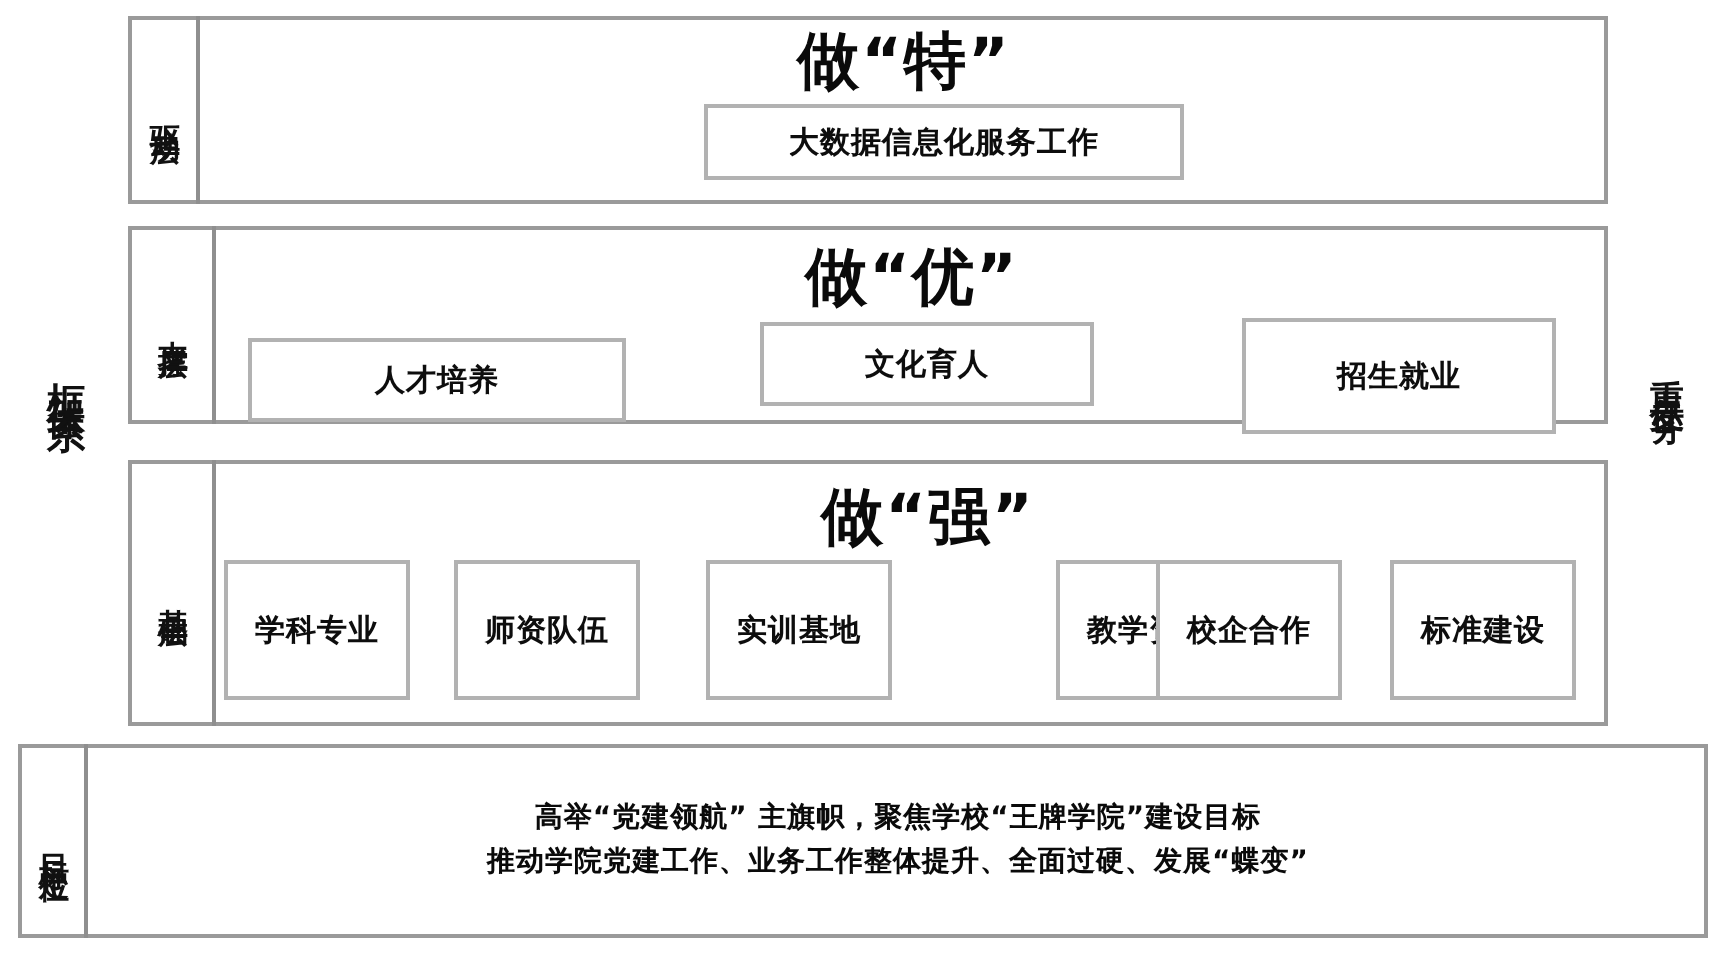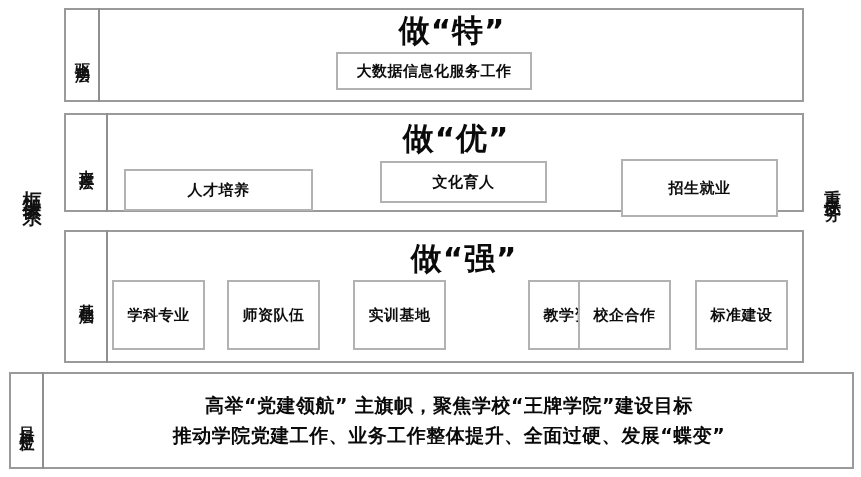--- a/index.html
+++ b/index.html
@@ -83,21 +83,21 @@
   .goal-text {
     position: absolute;
     display: flex;
     flex-direction: column;
     align-items: center;
     justify-content: center;
     text-align: center;
   }
   .goal-text div {
     font-weight: bold;
-    font-size: 19px;
+    font-size: 14px;
     letter-spacing: 0.5px;
     line-height: 1.55;
     color: #0a0a0a;
     white-space: nowrap;
   }
 </style>
 </head>
 <body>
 
 <div id="canvas">
@@ -114,21 +114,21 @@
 
   <div class="bx" style="left:64px; top:8px; width:740px; height:94px;"></div>
 
   <div class="bx-thin" style="position:absolute; left:64px; top:8px; width:36px; height:94px; border:none; border-right:2px solid #8f8f8f; box-sizing:border-box;"></div>
   <div class="vlabel" style="left:64px; top:8px; width:36px; height:94px; background:transparent;">
     <span class="vtext" style="font-size:15px; letter-spacing:3px;">驱动层</span>
   </div>
 
   <div class="band-title" style="left:100px; top:10px; width:704px;">做“特”</div>
 
-  <div class="item" style="left:336px; top:52px; width:196px; height:38px;">
+  <div class="item" style="left:352px; top:52px; width:240px; height:38px;">
     <span>大数据信息化服务工作</span>
   </div>
 
   <div class="bx" style="left:64px; top:113px; width:740px; height:99px;"></div>
 
   <div style="position:absolute; left:64px; top:113px; width:44px; height:99px; border-right:2px solid #8f8f8f; box-sizing:border-box;"></div>
   <div class="vlabel" style="left:64px; top:113px; width:44px; height:99px; background:transparent;">
     <span class="vtext" style="font-size:15px; letter-spacing:3px;">支撑层</span>
   </div>
 

